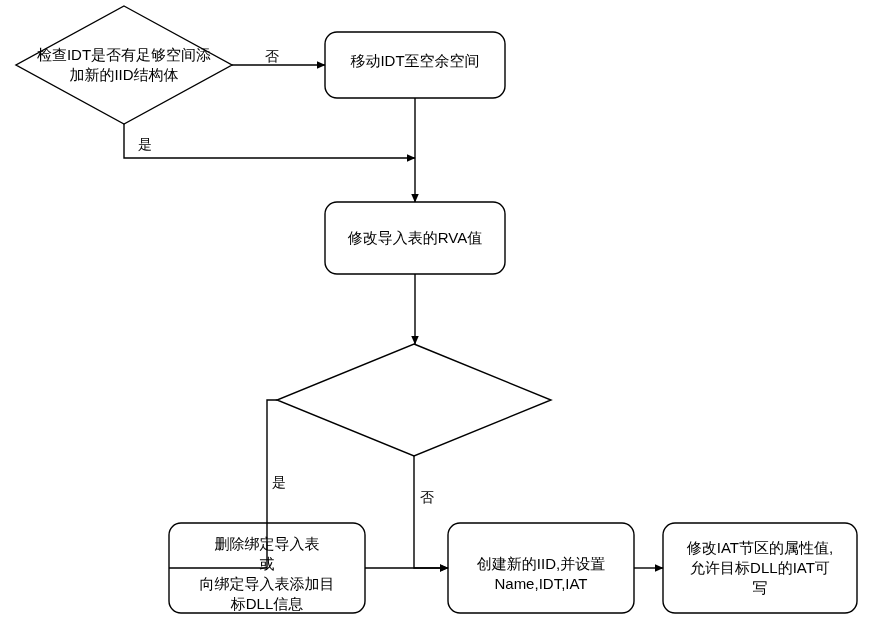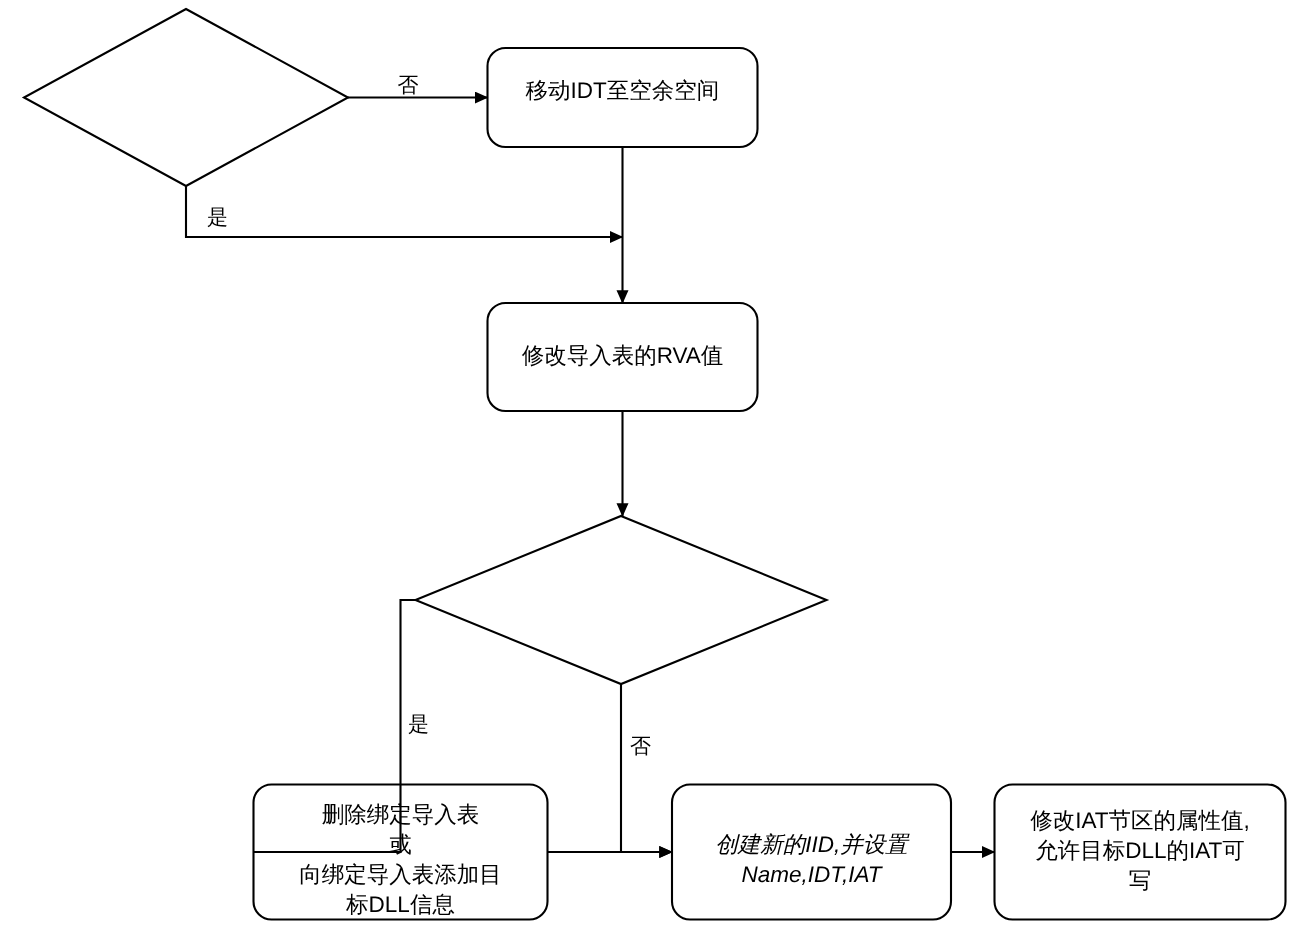--- a/index.html
+++ b/index.html
@@ -78,32 +78,34 @@
 
     <path d="M277,400 L267,400 L267,568 L169,568" fill="none" stroke="#000000" stroke-width="1.4"></path>
 
     <path d="M414,456 L414,568 L448,568" fill="none" stroke="#000000" stroke-width="1.4" marker-end="url(#arrow)"></path>
 
     <path d="M365,568 L448,568" fill="none" stroke="#000000" stroke-width="1.4" marker-end="url(#arrow)"></path>
 
     <path d="M634,568 L663,568" fill="none" stroke="#000000" stroke-width="1.4" marker-end="url(#arrow)"></path>
   </svg>
 
+  <div class="node-label" style="left:16px; top:6px; width:216px; height:118px;">检查IDT是否有足够空间添
+加新的IID结构体</div>
 
   <div class="node-label" style="left:325px; top:32px; width:180px; height:58px;">移动IDT至空余空间</div>
 
   <div class="node-label" style="left:325px; top:202px; width:180px; height:72px;">修改导入表的RVA值</div>
 
 
   <div class="node-label" style="left:169px; top:523px; width:196px; height:102px;">删除绑定导入表
 或
 向绑定导入表添加目
 标DLL信息</div>
 
-  <div class="node-label" style="left:448px; top:523px; width:186px; height:102px;font-style:italic;">创建新的IID,并设置
+  <div class="node-label" style="left:448px; top:523px; width:186px; height:102px;">创建新的IID,并设置
 Name,IDT,IAT</div>
 
   <div class="node-label" style="left:663px; top:523px; width:194px; height:90px;border-radius:12px;">修改IAT节区的属性值,
 允许目标DLL的IAT可
 写</div>
 
   <div class="edge-label" style="left:265px; top:48px;">否</div>
 
   <div class="edge-label" style="left:138px; top:136px;">是</div>
 

